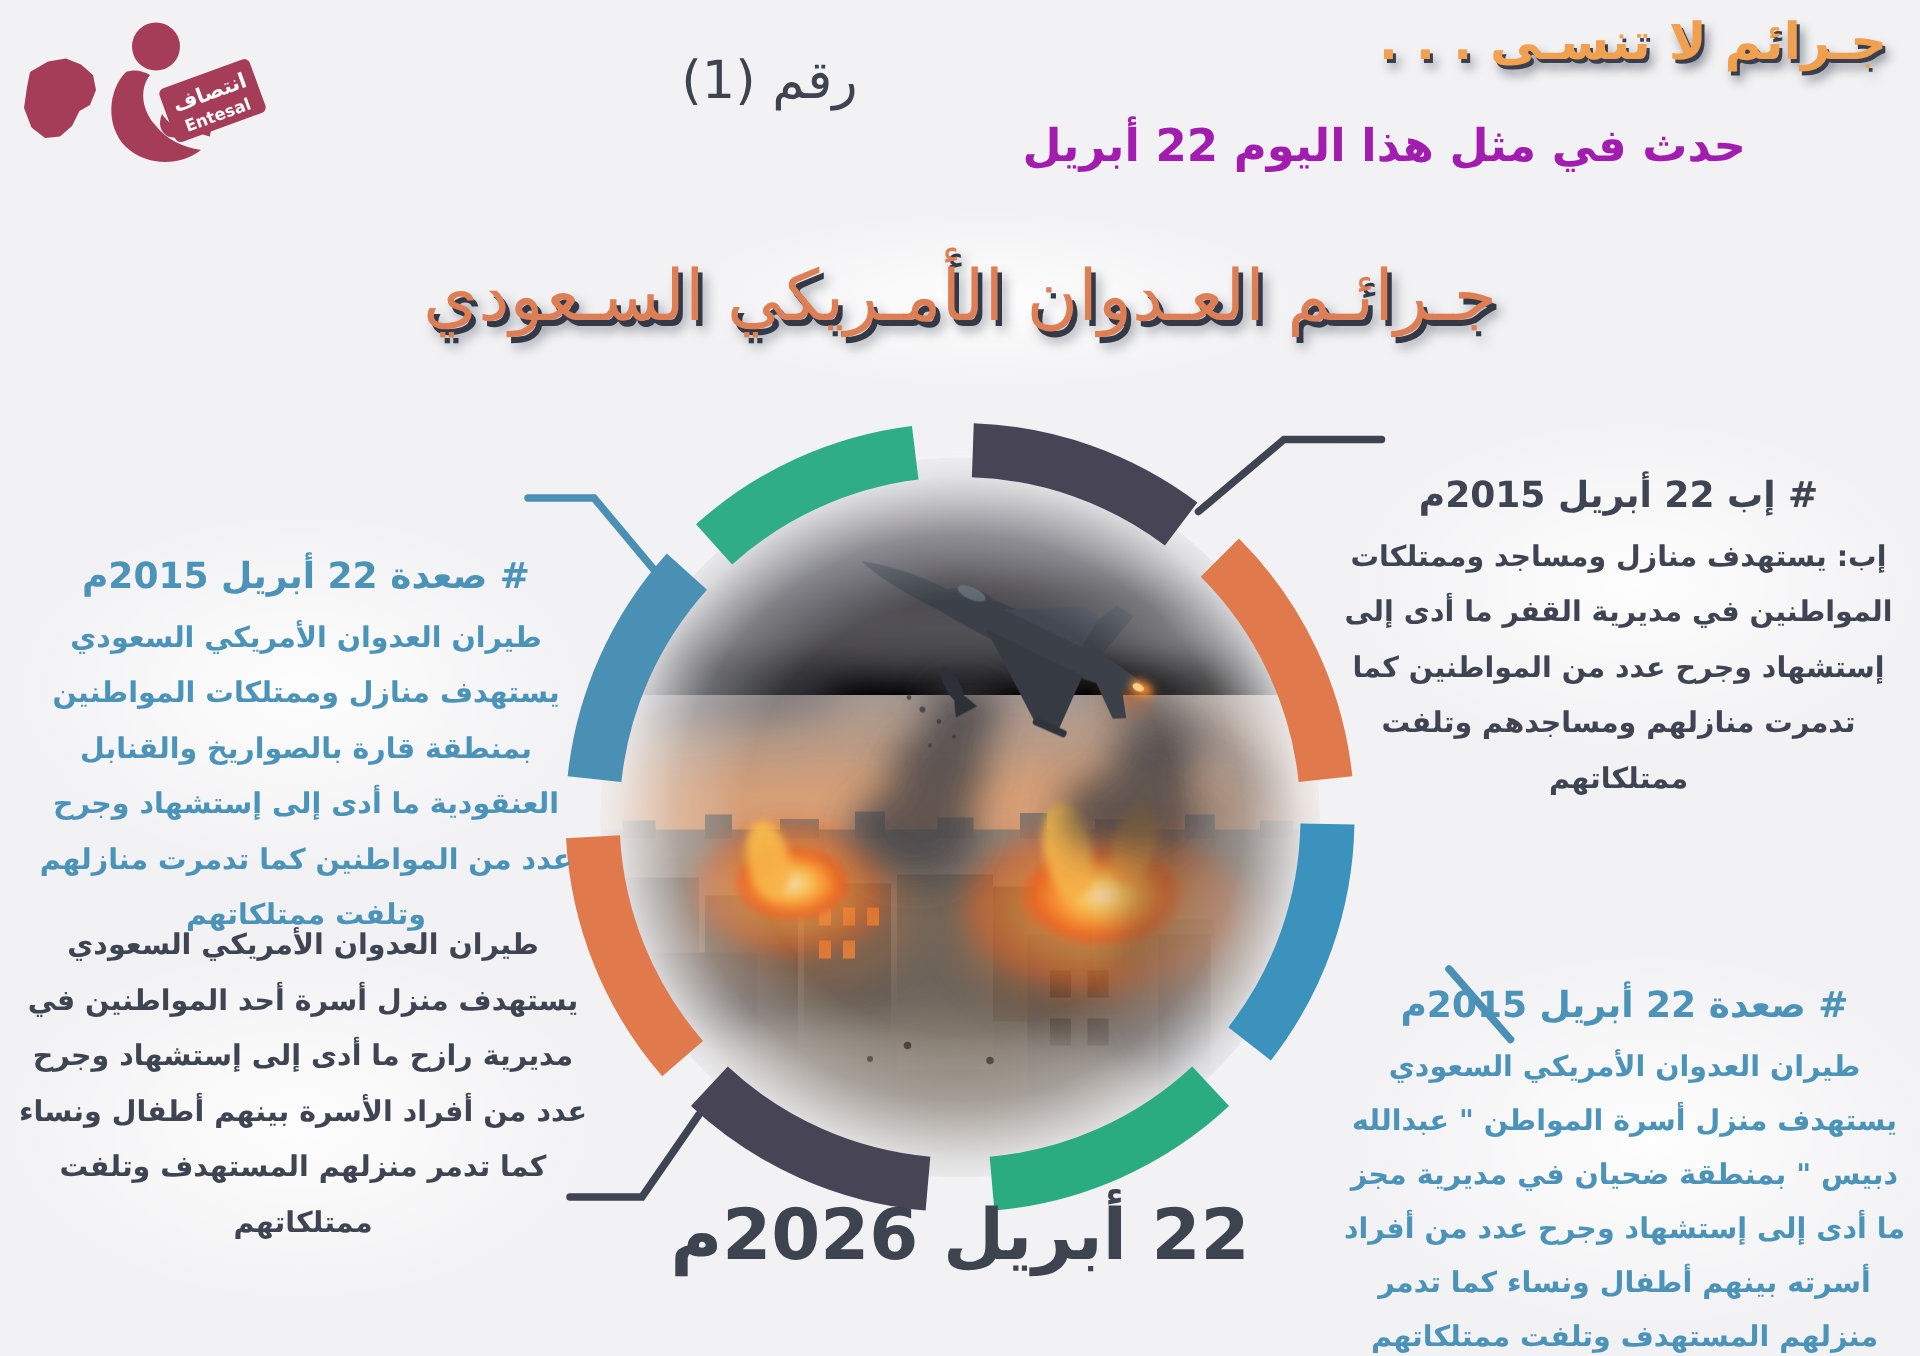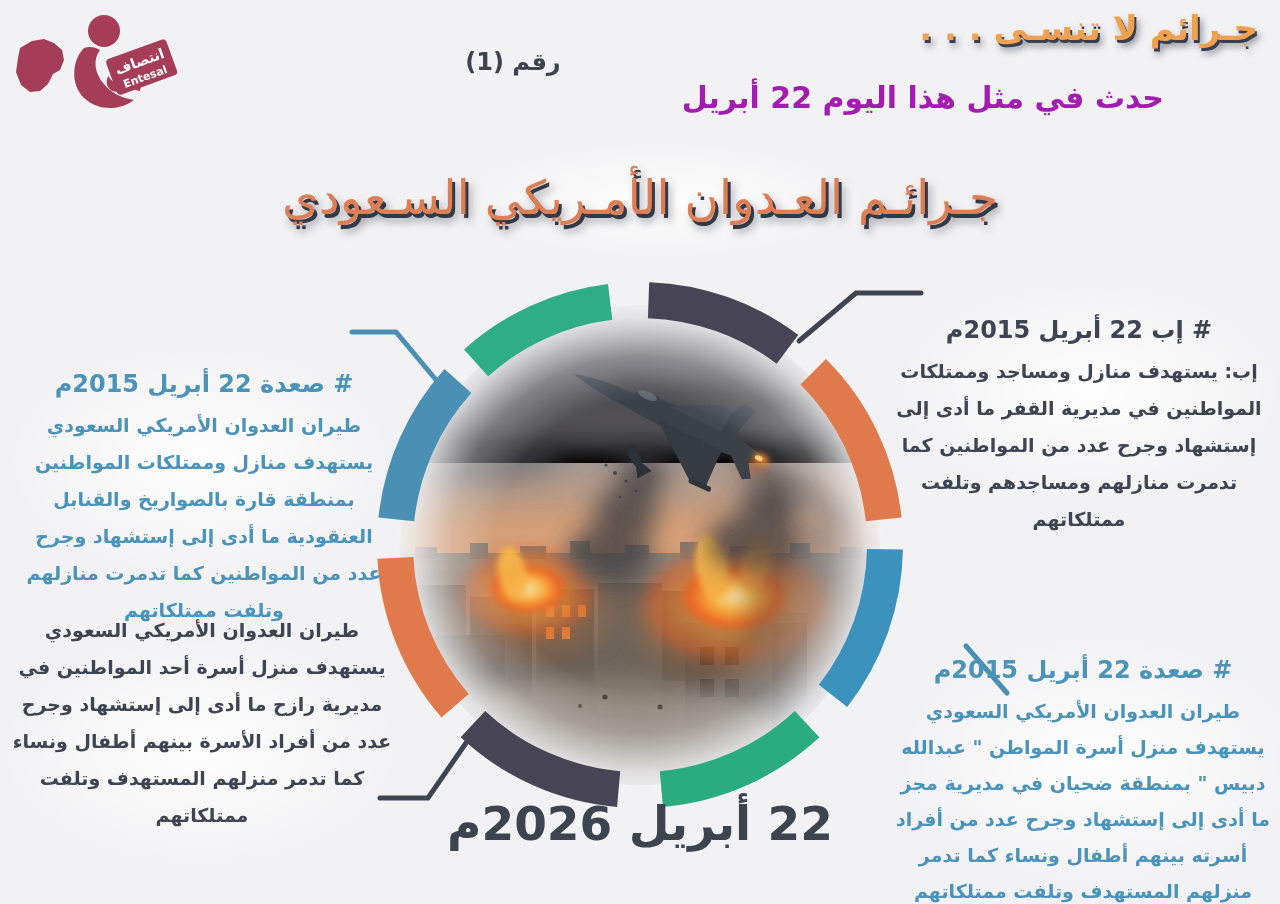--- a/index.html
+++ b/index.html
@@ -14,22 +14,22 @@
   .headline{
     position:absolute;top:8px;right:22px;z-index:5;direction:rtl;
     font-size:34px;font-weight:bold;color:#f0a04e;letter-spacing:1px;
     text-shadow:2px 3px 0 #3a3f4e, 4px 6px 7px rgba(45,50,65,.55);
   }
   .subheadline{
     position:absolute;top:80px;right:116px;z-index:5;direction:rtl;
     font-size:30px;font-weight:bold;color:#a21caf;
   }
   .number{
-    position:absolute;top:48px;left:438px;width:150px;z-index:5;direction:rtl;
-    font-size:24px;font-weight:bold;color:#3e4350;text-align:center;
+    position:absolute;top:34px;left:438px;width:150px;z-index:5;direction:rtl;
+    font-size:35px;font-weight:normal;color:#3e4350;text-align:center;
   }
   .main-title{
     position:absolute;top:152px;left:0;width:100%;z-index:5;direction:rtl;text-align:center;
     font-size:47px;font-weight:normal;color:#dd7e55;letter-spacing:1px;
     text-shadow:3px 4px 0 #343947, 5px 7px 8px rgba(45,50,65,.5);
     margin-top:18px;
   }
   
   .event{position:absolute;z-index:5;direction:rtl;text-align:center;}
   .event .e-title{font-size:24px;font-weight:bold;margin-bottom:9px;margin-top:44px;}

